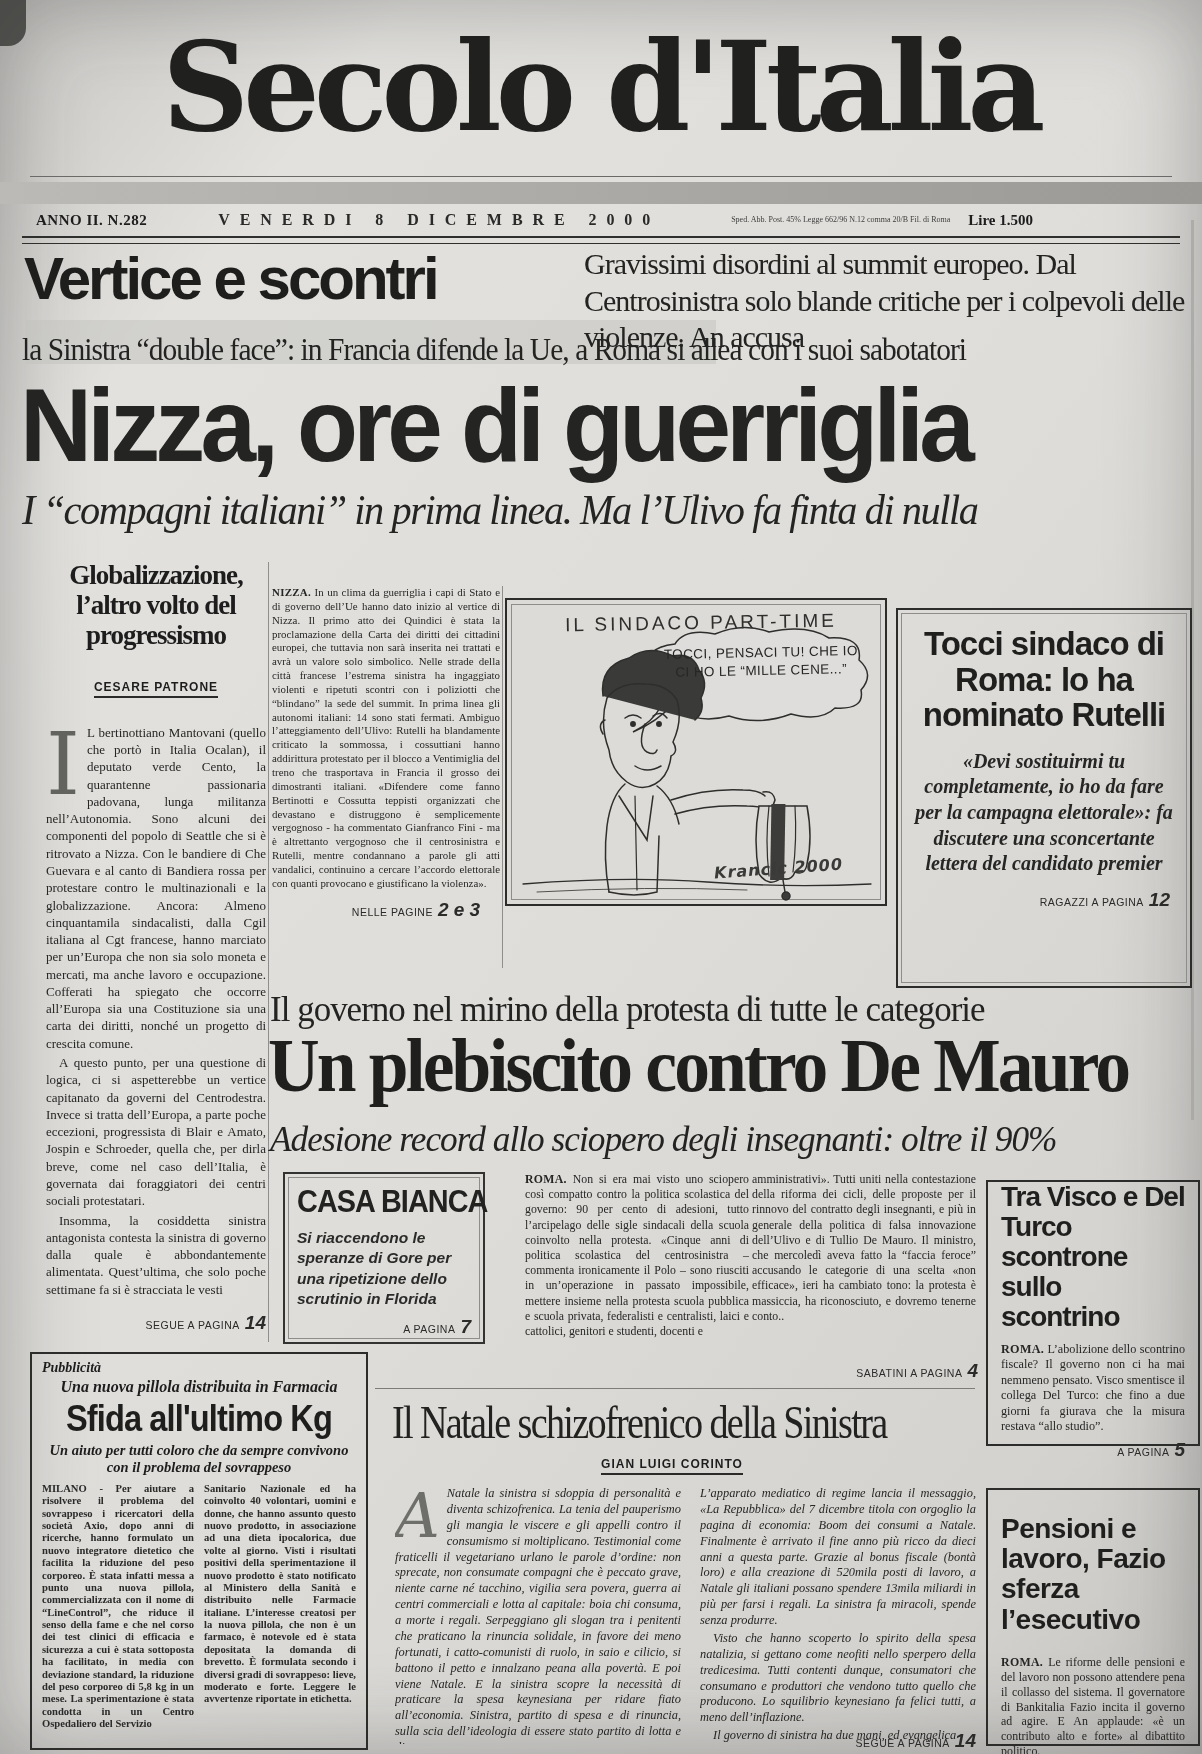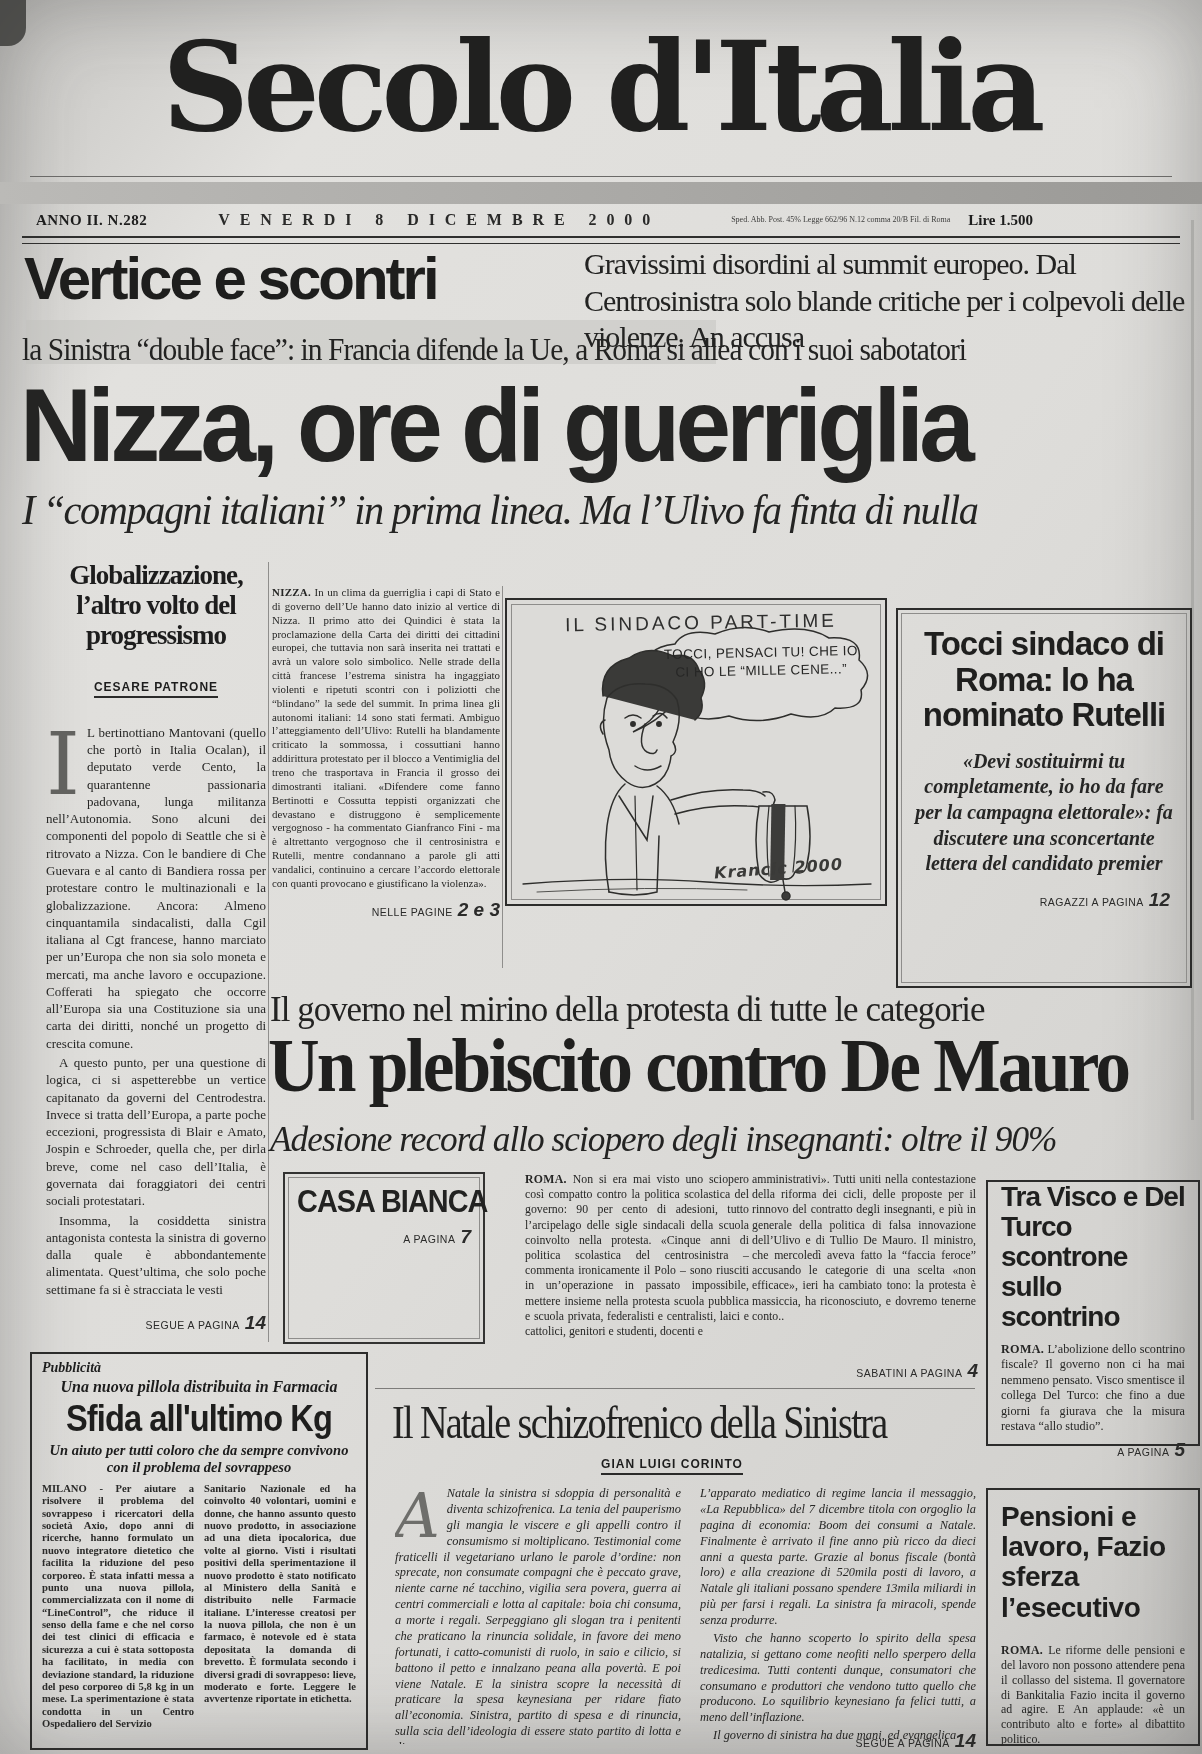--- a/index.html
+++ b/index.html
@@ -53,21 +53,21 @@
   .bodycopy p{margin:0 0 2px 0;}
   .bodycopy p + p{text-indent:13px;}
   .dropcap{float:left;font-size:86px;line-height:72px;padding:4px 7px 0 0;color:#62625f;font-family:"DejaVu Serif",serif;}
   .jumpline{margin-top:14px;text-align:right;font-family:"Liberation Sans",sans-serif;font-size:10.5px;
     letter-spacing:.5px;color:#2b2b2a;}
   .jumpline .pg{font-weight:bold;font-style:italic;font-size:19px;margin-left:5px;letter-spacing:0;}
   .dl{font-weight:bold;letter-spacing:.3px;}
 
   .nicecol{left:272px;top:586px;width:228px;height:382px;overflow:hidden;}
   .nicecol .bodycopy{font-size:10.9px;line-height:1.27;}
-  .nicecol .jumpline{margin-top:8px;text-align:right;padding-left:60px;}
+  .nicecol .jumpline{margin-top:8px;text-align:center;padding-left:60px;}
 
   
   .cartoon{left:505px;top:598px;width:382px;height:308px;border:2px solid #2c2c2b;background:#dcdbd8;box-sizing:border-box;}
   .cartoon-inner{position:absolute;left:4px;top:4px;right:4px;bottom:4px;border:1px solid #8e8d8b;}
   .cartoon-title{position:absolute;left:58px;top:12px;font-family:"Liberation Sans",sans-serif;
     font-size:19px;letter-spacing:3px;color:#2e2e2d;transform:rotate(-1deg);}
   .bubble-text{position:absolute;left:150px;top:44px;width:208px;text-align:center;
     font-family:"Liberation Sans",sans-serif;font-size:13.5px;line-height:1.35;letter-spacing:.4px;
     color:#272726;transform:rotate(-1.2deg);}
   .signature{position:absolute;right:42px;bottom:26px;font-family:"DejaVu Sans",sans-serif;
@@ -124,21 +124,21 @@
     transform:scaleX(.83);transform-origin:left center;color:#222221;}
   .nat-byline{left:392px;top:1454px;width:560px;text-align:center;}
   .natcol{top:1486px;height:258px;overflow:hidden;}
   .natcol .bodycopy{font-style:italic;font-size:12.4px;line-height:1.28;}
   .natcol .dropcap{font-size:62px;line-height:52px;color:#6e6e6b;}
   .nat-jump{left:700px;top:1716px;width:276px;}
 
   
   .pensbox{left:986px;top:1488px;width:214px;height:258px;border:2px solid #2c2c2b;box-sizing:border-box;padding:12px 13px;}
   .pens-hl{font-family:"Liberation Sans",sans-serif;font-weight:bold;font-size:28px;line-height:1.08;
-    letter-spacing:-.5px;color:#1f1f1e;}
+    letter-spacing:-.5px;color:#1f1f1e;margin-top:12px;}
   .pensbox .bodycopy{margin-top:20px;font-size:11.9px;line-height:1.25;}
   .pensbox .jumpline{margin-top:3px;}
 </style>
 </head>
 <body>
 
 <div class="page">
 
   <div class="abs photo-corner"></div>
   <div class="abs photo-crease"></div>
@@ -240,20 +240,21 @@
     </div>
   </div>
 
   <div class="abs dm-kicker">Il governo nel mirino della protesta di tutte le categorie</div>
   <div class="abs dm-hl">Un plebiscito contro De Mauro</div>
   <div class="abs dm-sub">Adesione record allo sciopero degli insegnanti: oltre il 90%</div>
 
   <div class="abs cbbox">
     <div class="cbbox-inner"></div>
     <div class="cb-title">CASA BIANCA</div>
+    <div class="cb-deck">Si riaccendono le speranze di Gore per una ripetizione dello scrutinio in Florida</div>
     <div class="jumpline">
       <span>A PAGINA</span><span class="pg">7</span>
     </div>
   </div>
 
   <div class="abs dmcol" style="left:525px;">
     <div class="bodycopy">
         <p><span class="dl">ROMA.</span> <span>Non si era mai visto uno sciopero così compatto contro la politica scolastica del governo: 90 per cento di adesioni, tutto l’arcipelago delle sigle sindacali della scuola coinvolto nella protesta. «Cinque anni di politica scolastica del centrosinistra – commenta ironicamente il Polo – sono riusciti in un’operazione in passato impossibile, mettere insieme nella protesta scuola pubblica e scuola privata, federalisti e centralisti, laici e cattolici, genitori e studenti, docenti e</span></p>
       </div>
   </div>

